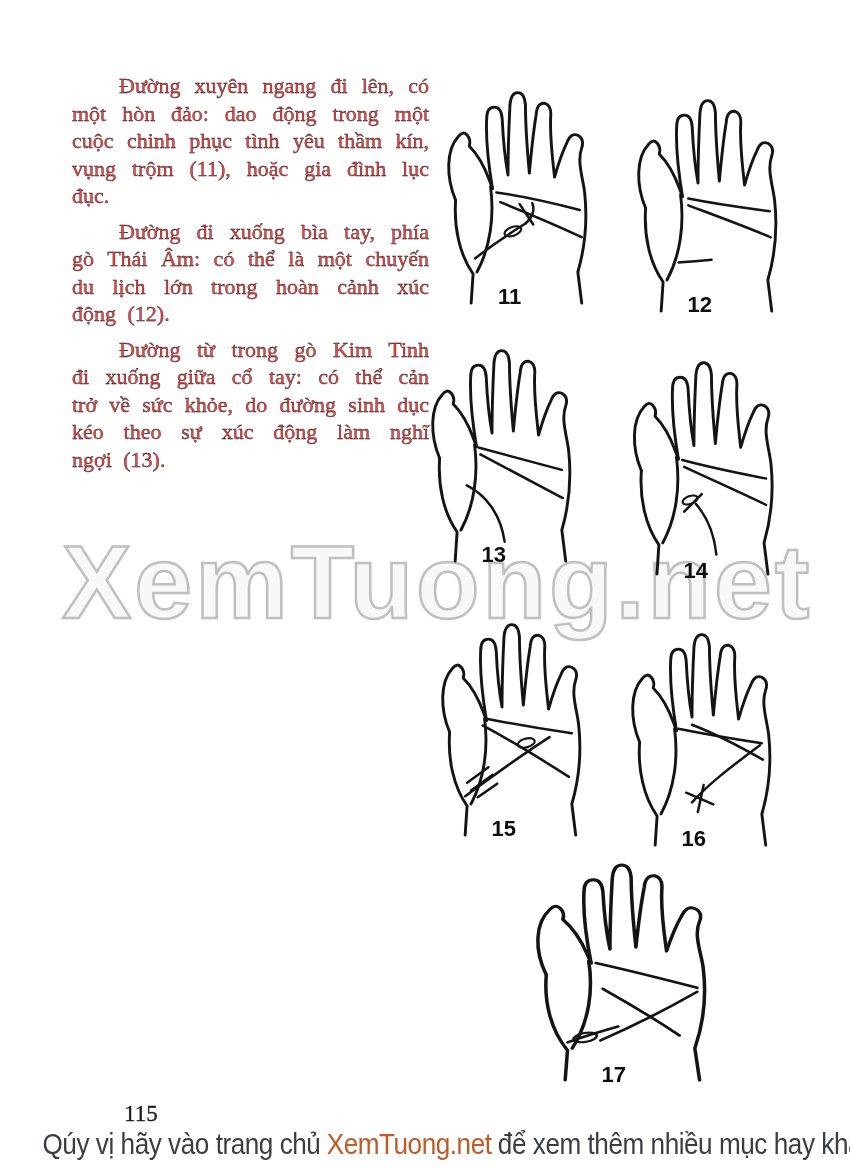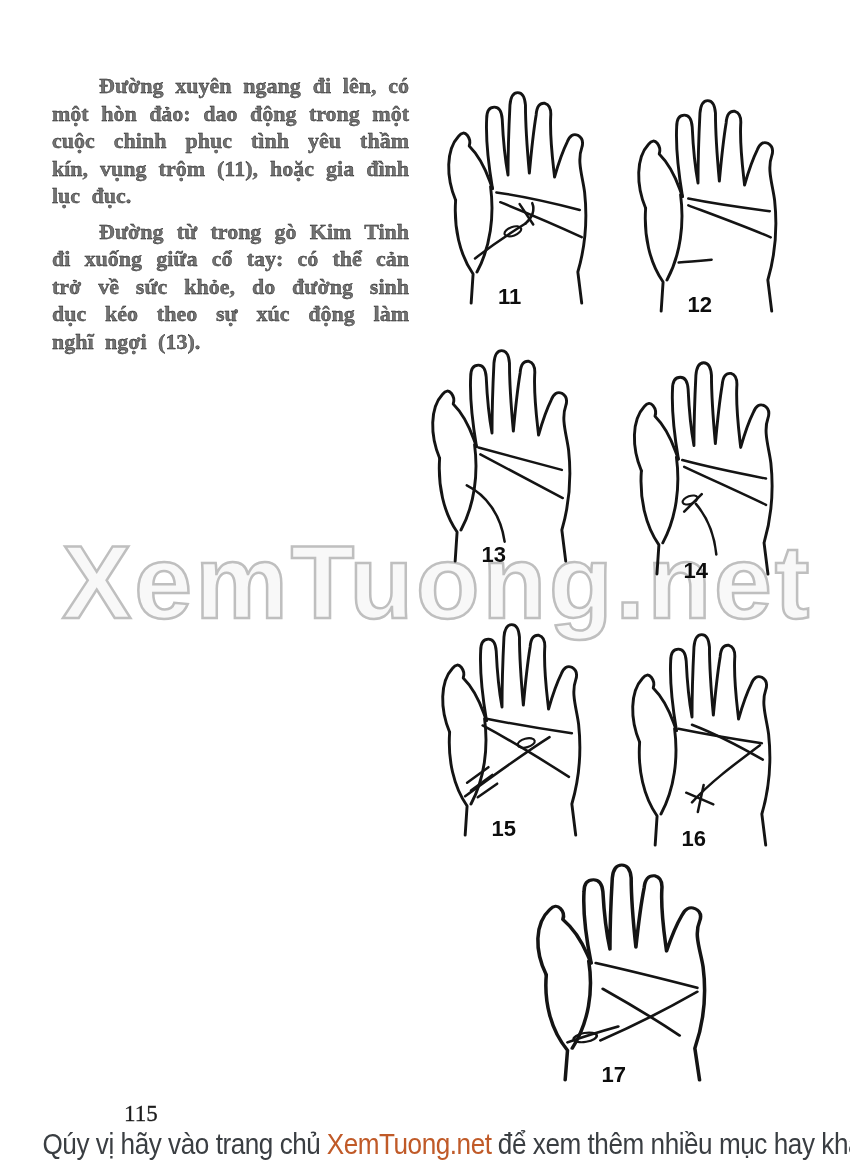--- a/index.html
+++ b/index.html
@@ -10,23 +10,23 @@
   
   .watermark{
     position:absolute;left:62px;top:530px;z-index:0;
     font-family:"Liberation Sans", sans-serif;font-weight:bold;
     font-size:104px;line-height:1;letter-spacing:3px;
     color:#f8f8f8;-webkit-text-stroke:2.5px #bfbfbf;
     white-space:nowrap;user-select:none;
   }
   
   .text-col{
-    position:absolute;left:52px;top:72px;width:357px;z-index:1;
-    color:#737373;font-size:22px;line-height:27.5px;
-    text-align:justify;word-spacing:6px;font-weight:bold;
+    position:absolute;left:72px;top:72px;width:357px;z-index:1;
+    color:#ef4444;font-size:22px;line-height:27.5px;
+    text-align:justify;word-spacing:6px;
     -webkit-text-stroke:0.35px #101010;
   }
   .text-col p{margin:0 0 8px 0;text-indent:47px;}
   
   .fig{position:absolute;z-index:1;}
   .fig svg{display:block;}
   .fig .fig-label{
     position:absolute;bottom:2px;left:42%;transform:translateX(-50%);
     font-family:"Liberation Sans", sans-serif;font-weight:bold;
     font-size:22px;color:#0d0d0d;
@@ -64,20 +64,21 @@
 
       <path d="M 60 110 C 64 140 60 172 46 198"></path>
     </g>
   </defs>
 </svg>
 
 <div class="watermark">XemTuong.net</div>
 
 <div class="text-col">
   <p>Đường xuyên ngang đi lên, có một hòn đảo: dao động trong một cuộc chinh phục tình yêu thầm kín, vụng trộm (11), hoặc gia đình lục đục.</p>
+  <p>Đường đi xuống bìa tay, phía gò Thái Âm: có thể là một chuyến du lịch lớn trong hoàn cảnh xúc động (12).</p>
   <p>Đường từ trong gò Kim Tinh đi xuống giữa cổ tay: có thể cản trở về sức khỏe, do đường sinh dục kéo theo sự xúc động làm nghĩ ngợi (13).</p>
 </div>
 
 <div class="fig" style="left:432px;top:80px;width:185px;height:232px;">
   <svg width="185" height="225" viewBox="0 0 190 232">
     <use href="#hand-outline"></use>
     <g class="pl">
       <path d="M 66 116 C 95 120 125 127 152 134"></path>
       <path d="M 70 126 C 100 138 128 150 154 162"></path>
       <path d="M 44 184 C 62 170 80 158 96 148"></path>

